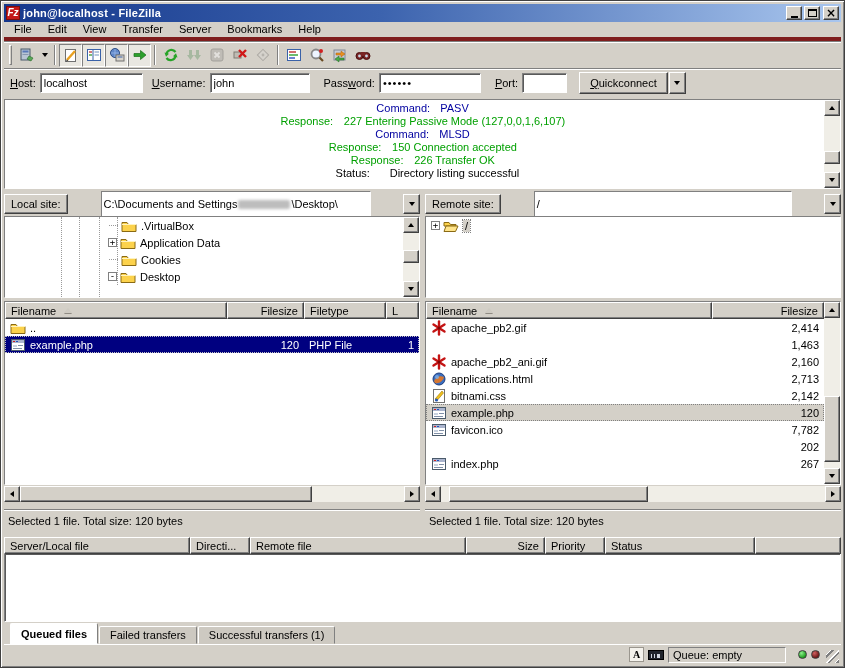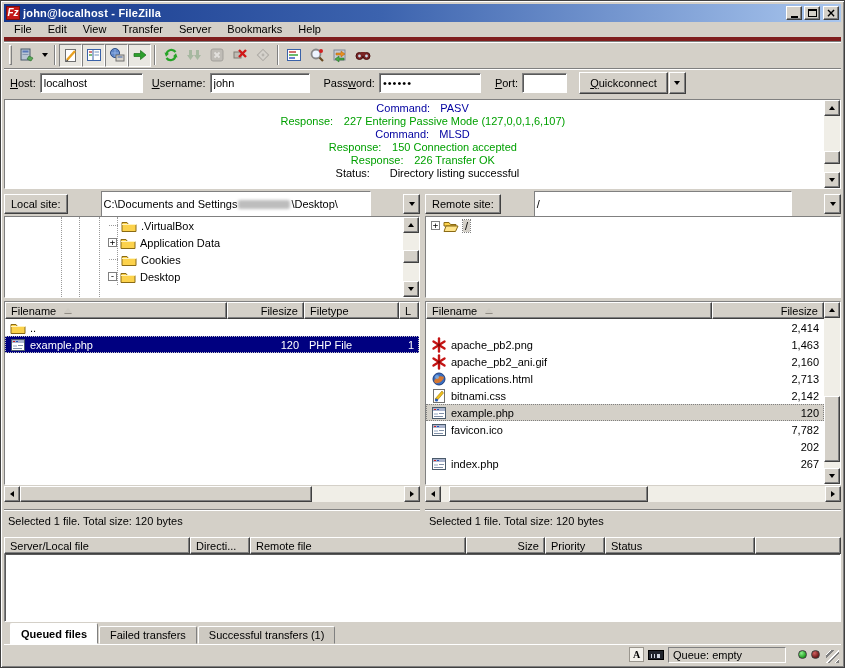--- a/index.html
+++ b/index.html
@@ -459,21 +459,21 @@
       <div class="listwrap sunken-flat">
         <div class="listcols">
           <div class="lheader">
             <div class="hcell raised" style="width:222px">
                 <span>Filename</span>
                 <span class="sortarr"></span>
               </div>
             <div class="hcell raised num" style="width:77px">
                 <span>Filesize</span>
               </div>
-            <div class="hcell raised" style="width:95px">
+            <div class="hcell raised" style="width:82px">
                 <span>Filetype</span>
               </div>
             <div class="hcell raised" style="flex:1">
                 <span>L</span>
               </div>
           </div>
           <div class="frow">
             <div class="fcell" style="width:222px">
                 <svg class="ficon" width="16" height="16" viewBox="0 0 16 16">
                   <use href="#i-folder"></use>
@@ -547,31 +547,31 @@
           <div class="lheader">
             <div class="hcell raised" style="width:286px">
                 <span>Filename</span>
                 <span class="sortarr"></span>
               </div>
             <div class="hcell raised num" style="flex:1">
                 <span>Filesize</span>
               </div>
           </div>
           <div class="frow">
+            <div class="fcell" style="width:286px">
+                <svg class="ficon" width="16" height="16" viewBox="0 0 16 16">
+                  <use href="#i-imgfile"></use>
+                </svg>
+                <span>apache_pb2.gif</span>
+              </div>
             <div class="fcell num" style="flex:1">
                 <span>2,414</span>
               </div>
           </div>
           <div class="frow">
-            <div class="fcell" style="width:286px">
-                <svg class="ficon" width="16" height="16" viewBox="0 0 16 16">
-                  <use href="#i-imgfile"></use>
-                </svg>
-                <span>apache_pb2.png</span>
-              </div>
             <div class="fcell num" style="flex:1">
                 <span>1,463</span>
               </div>
           </div>
           <div class="frow">
             <div class="fcell" style="width:286px">
                 <svg class="ficon" width="16" height="16" viewBox="0 0 16 16">
                   <use href="#i-imgfile"></use>
                 </svg>
                 <span>apache_pb2_ani.gif</span>

